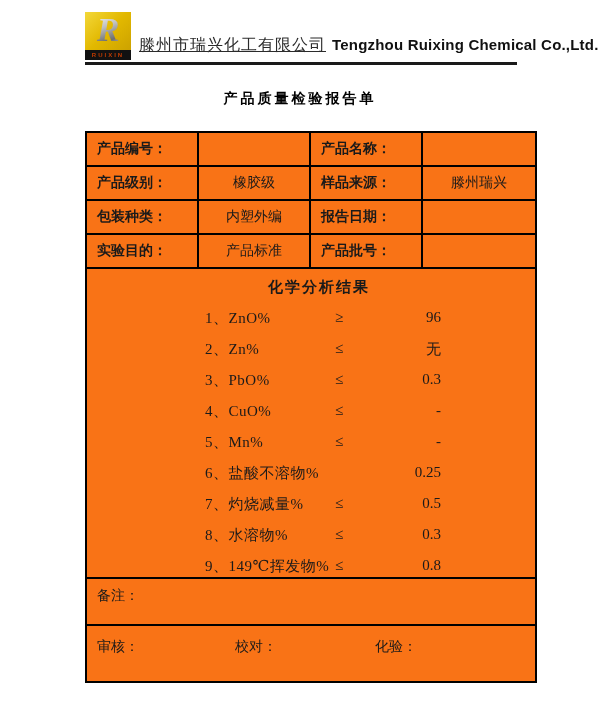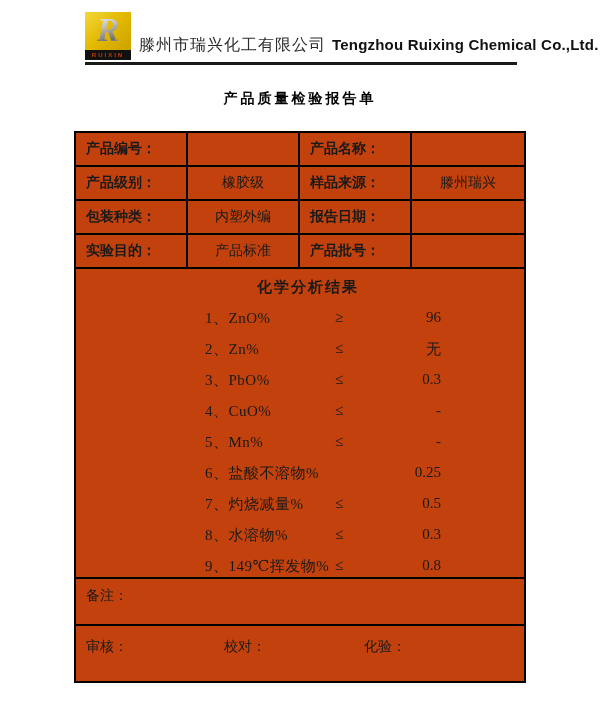--- a/index.html
+++ b/index.html
@@ -30,56 +30,56 @@
     position:absolute; left:0; right:0; bottom:0; height:10px;
     background:#111111; display:flex; align-items:center; justify-content:center;
   }
   .logo-bar span {
     font-family:"Liberation Sans","DejaVu Sans",sans-serif;
     font-size:6px; font-weight:bold; letter-spacing:2px; color:#c23b00;
   }
   .co-names { display:flex; align-items:baseline; margin-left:8px; padding-bottom:4px; white-space:nowrap; }
   .co-cn {
     font-family:"Liberation Serif","DejaVu Serif",serif;
-    font-size:16px; color:#2b2b2b; letter-spacing:1px;
+    font-size:16px; color:#2b2b2b; letter-spacing:1px;text-decoration:underline;
   }
   .co-en {
     font-family:"Liberation Sans","DejaVu Sans",sans-serif;
     font-size:15px; font-weight:bold; color:#111; margin-left:6px; letter-spacing:0.2px;
   }
   .hdr-rule { position:absolute; left:85px; top:62px; width:432px; height:3px; background:#1a1a1a; }
 
   
   .doc-title {
     position:absolute; left:0; top:90px; width:600px; text-align:center;
     font-family:"Liberation Sans","DejaVu Sans",sans-serif;
     font-size:14px; font-weight:bold; letter-spacing:3px; color:#000;
   }
 
   
   .tbl {
-    position:absolute; left:74px; top:131px; width:452px;
-    border:2px solid #000; background:#c2410c;
+    position:absolute; left:85px; top:131px; width:452px;
+    border:2px solid #000; background:#f97316;
   }
   .irow { display:flex; border-bottom:2px solid #000; height:34px; }
   .cell { width:25%; display:flex; align-items:center; font-size:14px; overflow:hidden; }
   .cell.lab {
     font-family:"Liberation Sans","DejaVu Sans",sans-serif;
     font-weight:bold; padding-left:10px; border-right:2px solid #000;
   }
   .cell.val { justify-content:center; border-right:2px solid #000; }
   .cell.last { border-right:none; }
 
   .analysis { border-bottom:2px solid #000; height:310px; position:relative; }
   .a-title {
     text-align:center; padding-top:9px;
     font-family:"Liberation Sans","DejaVu Sans",sans-serif;
     font-size:15px; font-weight:bold; letter-spacing:2px;padding-left:16px;
   }
-  .a-list { position:absolute; left:0; top:34px; width:100%;padding-left:11px; }
+  .a-list { position:absolute; left:0; top:34px; width:100%; }
   .arow { position:relative; height:31px; font-size:15px; }
   .aname { position:absolute; left:118px; top:6px; letter-spacing:0.5px; }
   .arel  { position:absolute; left:235px; top:6px; width:34px; text-align:center; }
   .aval  { position:absolute; left:276px; top:6px; width:78px; text-align:right; }
 
   .remarks { border-bottom:2px solid #000; height:47px; padding:8px 0 0 10px; font-size:14px; }
   .sign { position:relative; height:55px; font-size:14px; }
   .sign span { position:absolute; top:12px; }
   .sign .s1 { left:10px; }
   .sign .s2 { left:148px; }

